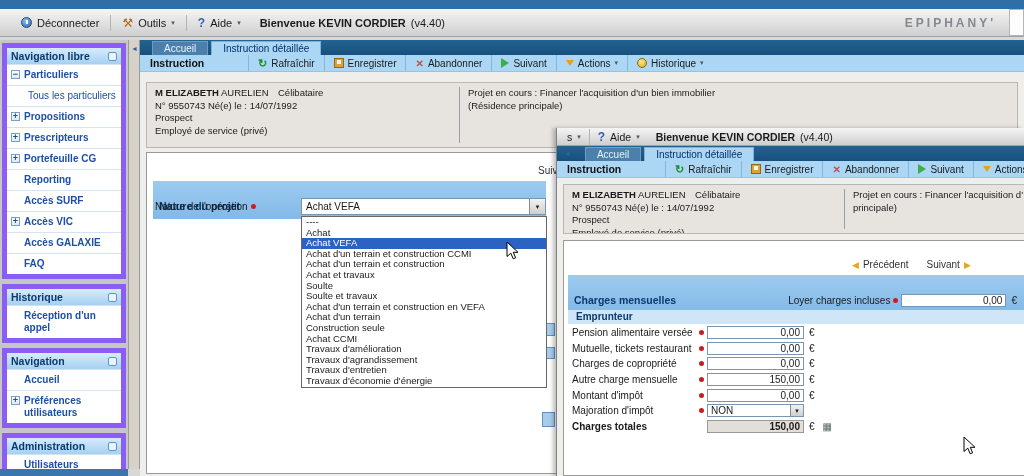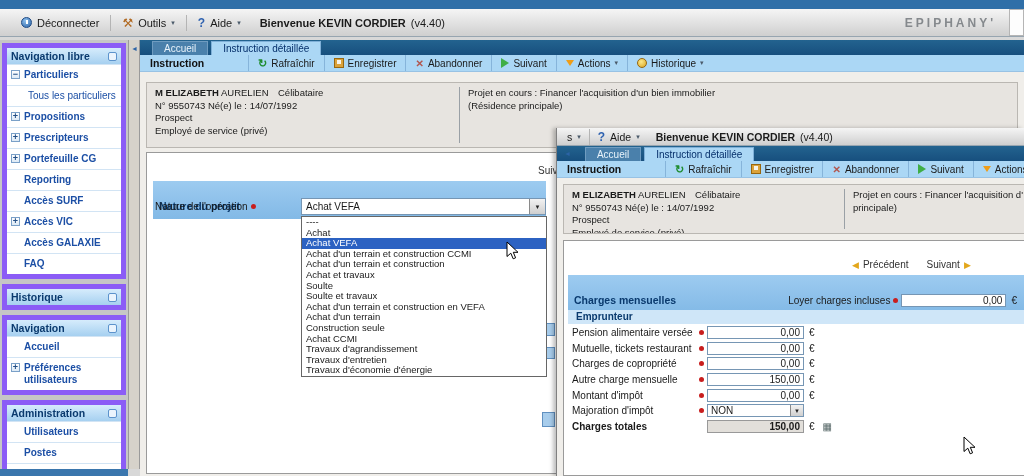--- a/index.html
+++ b/index.html
@@ -206,20 +206,23 @@
         </div>
         <div class="side-item">
           <span>FAQ</span>
         </div>
       </div>
       <div class="side-panel">
         <div class="side-header">
           <span>Historique</span>
           <span class="side-header-ic"></span>
         </div>
+        <div class="side-item">
+          <span>Réception d'un appel</span>
+        </div>
       </div>
       <div class="side-panel">
         <div class="side-header">
           <span>Navigation</span>
           <span class="side-header-ic"></span>
         </div>
         <div class="side-item">
           <span>Accueil</span>
         </div>
         <div class="side-item has-exp">
@@ -314,20 +317,21 @@
           <div class="dd-item selected">Achat VEFA</div>
           <div class="dd-item">Achat d'un terrain et construction CCMI</div>
           <div class="dd-item">Achat d'un terrain et construction</div>
           <div class="dd-item">Achat et travaux</div>
           <div class="dd-item">Soulte</div>
           <div class="dd-item">Soulte et travaux</div>
           <div class="dd-item">Achat d'un terrain et construction en VEFA</div>
           <div class="dd-item">Achat d'un terrain</div>
           <div class="dd-item">Construction seule</div>
           <div class="dd-item">Achat CCMI</div>
+          <div class="dd-item">Travaux d'amélioration</div>
           <div class="dd-item">Travaux d'agrandissement</div>
           <div class="dd-item">Travaux d'entretien</div>
           <div class="dd-item">Travaux d'économie d'énergie</div>
         </div>
     </div>
   </div>
 
   <div class="frag" style="left:542px; top:323px; height:13px;"></div>
   <div class="frag" style="left:542px; top:347px; height:12px;"></div>
   <div class="frag" style="left:542px; top:412px; height:15px;"></div>

